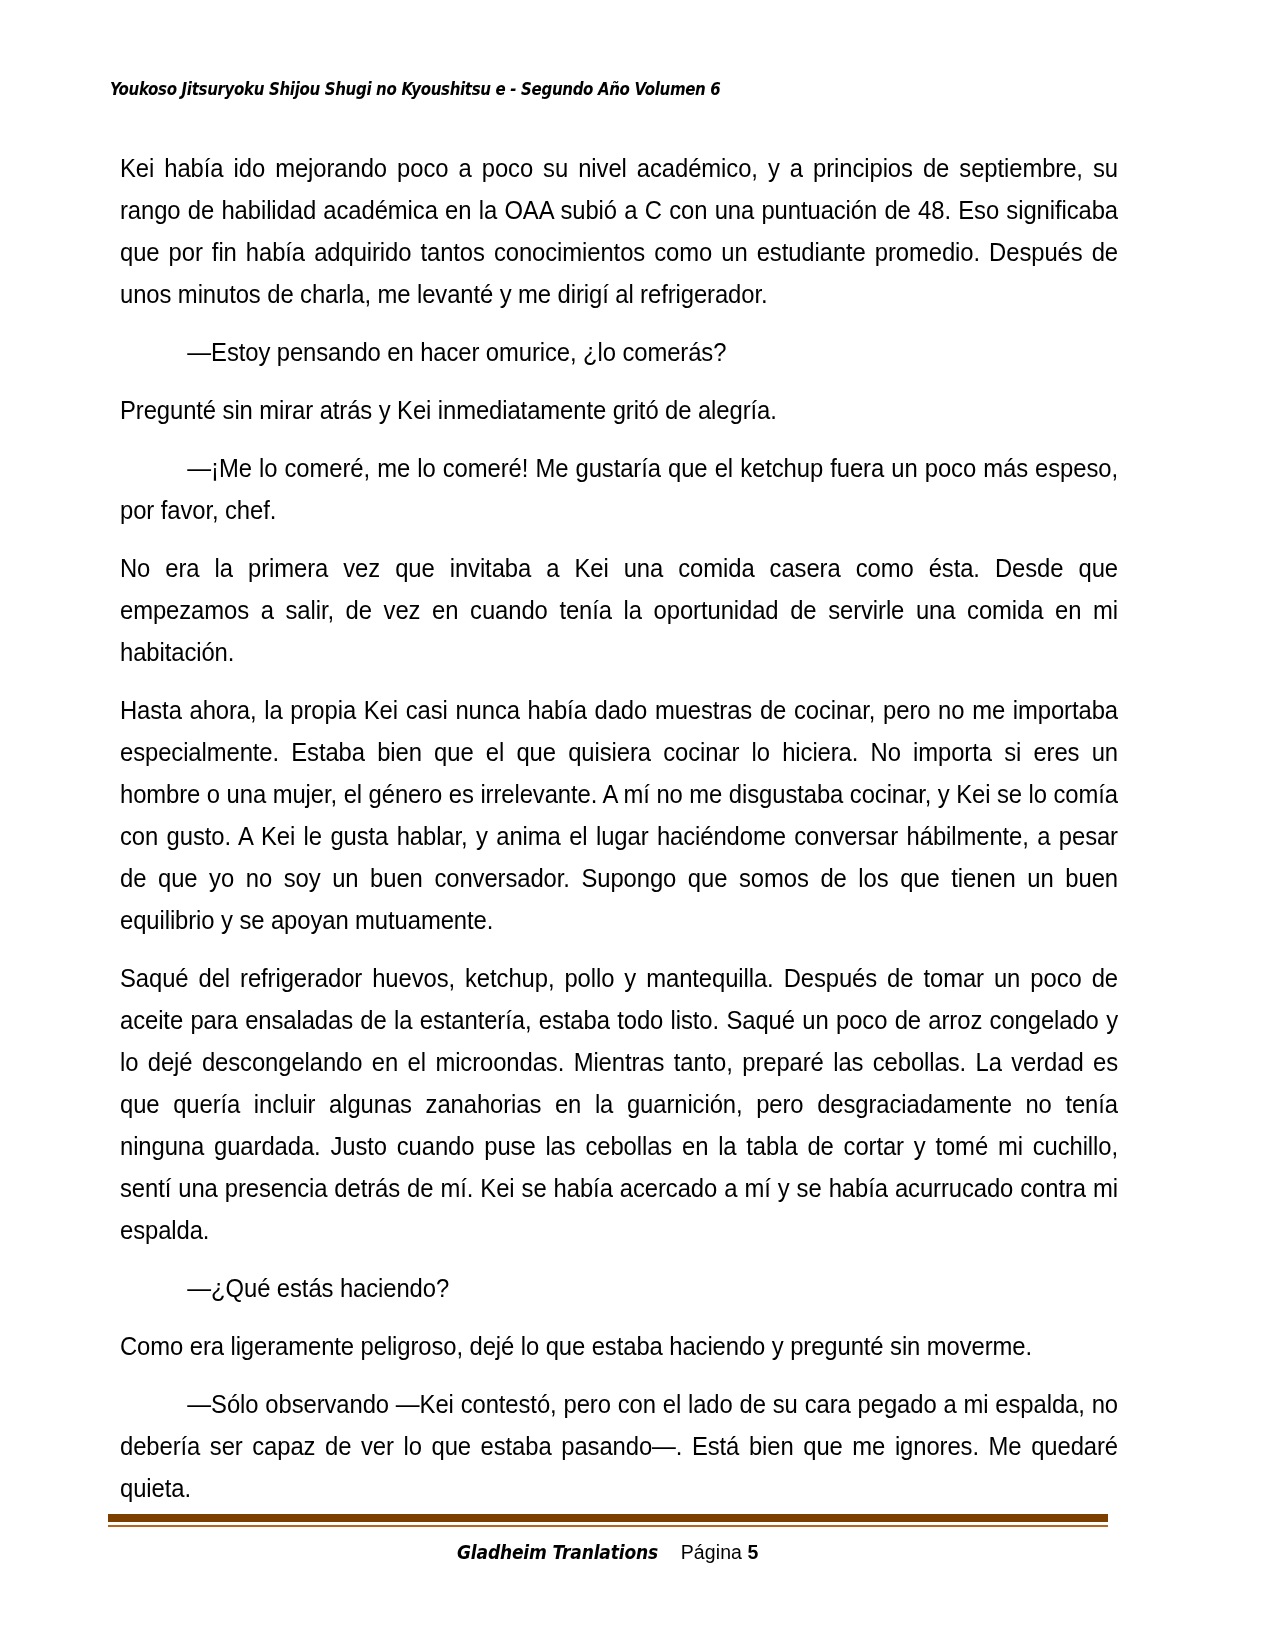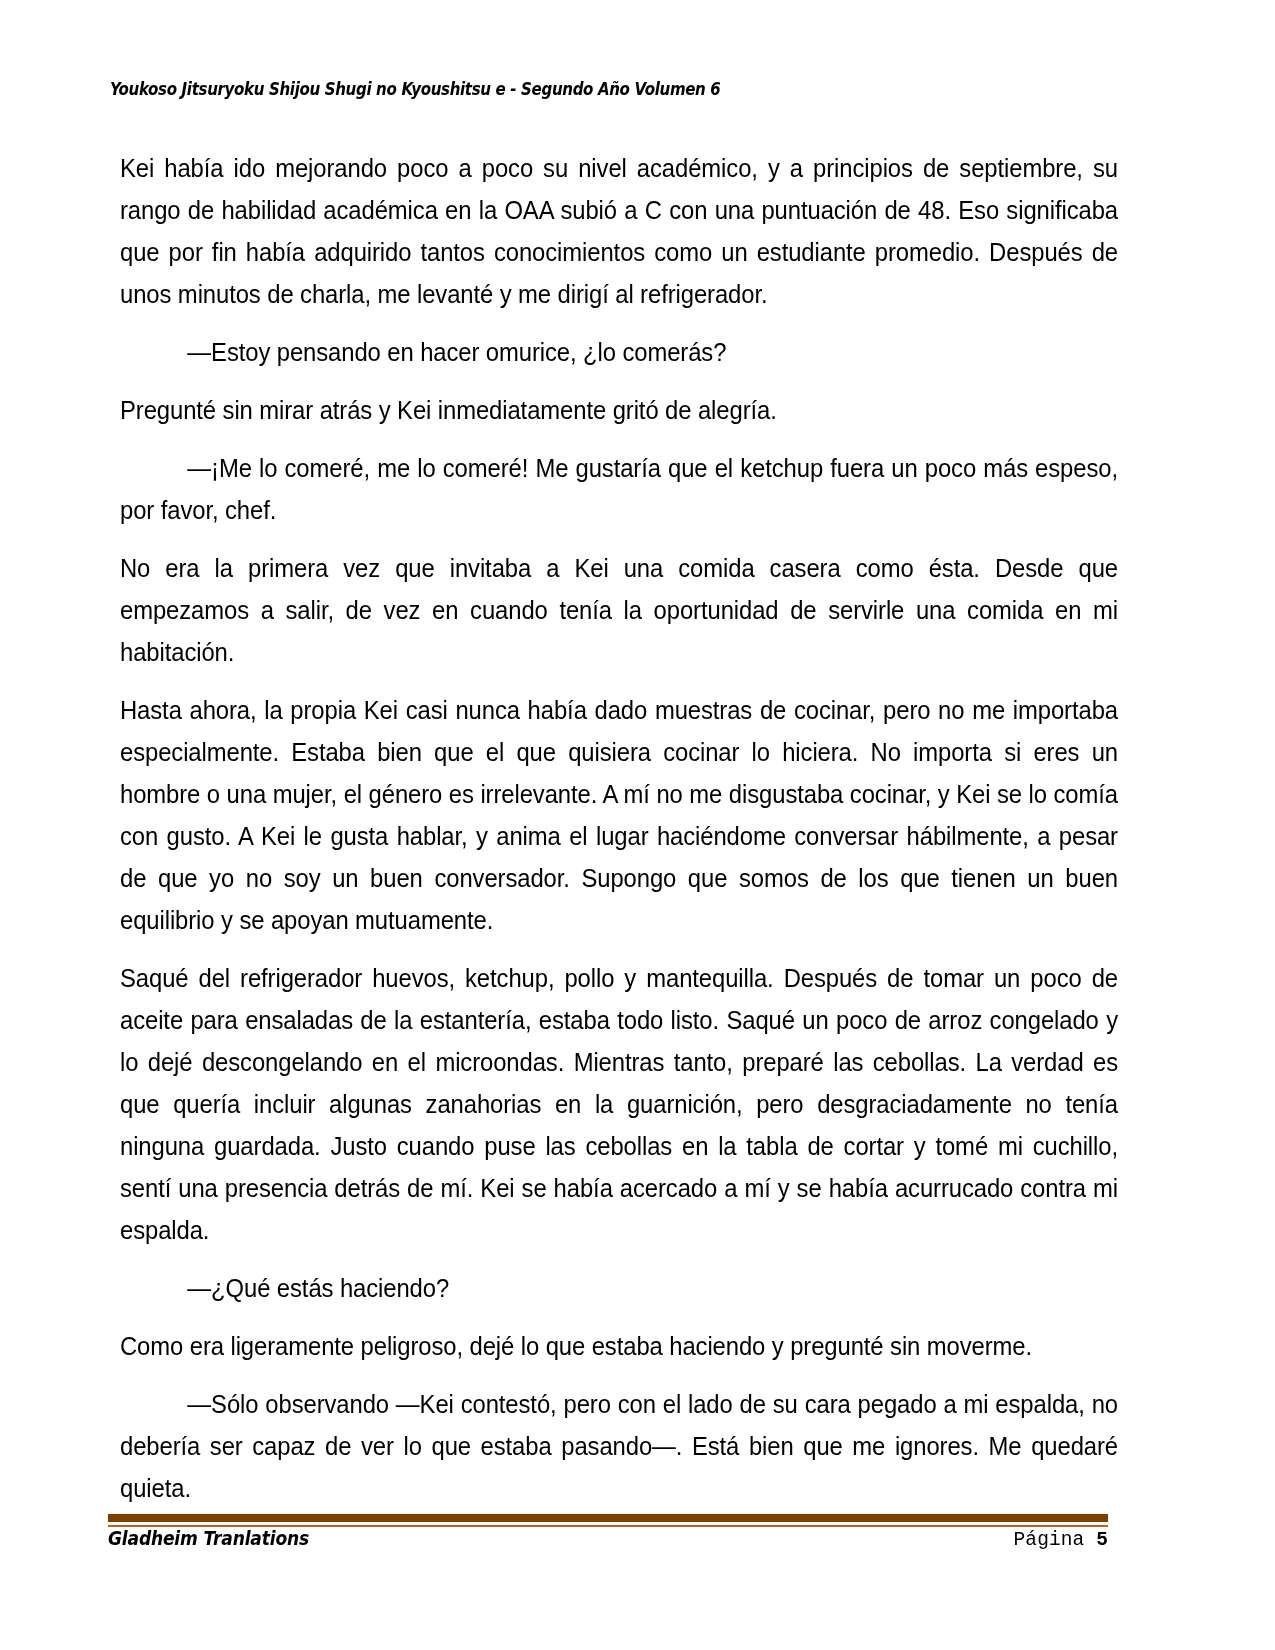--- a/index.html
+++ b/index.html
@@ -87,37 +87,38 @@
     height: 3px;
     background: #ffffff;
     width: 100%;
   }
   .footer-rule-thin {
     height: 2px;
     background: #b5651d;
     width: 100%;
   }
   .footer-row {
+    margin-top: 14px;
     display: flex;
     align-items: baseline;
-    justify-content: space-between;
+    justify-content: center;
     width: 100%;
   }
   .footer-left {
     font-family: "DejaVu Sans", sans-serif;
     font-size: 19px;
     font-weight: bold;
     font-style: italic;
     letter-spacing: -0.2px;
     transform: scaleX(0.9);
     transform-origin: left center;
     white-space: nowrap;
   }
   .footer-right {
-    font-family: Liberation Mono, monospace;
+    font-family: Liberation Sans, sans-serif;
     font-size: 19.5px;
     white-space: nowrap;
     letter-spacing: 0.1px;
   }
   .footer-right .pagenum {
     font-weight: bold;
   }
 </style>
 </head>
 <body>

